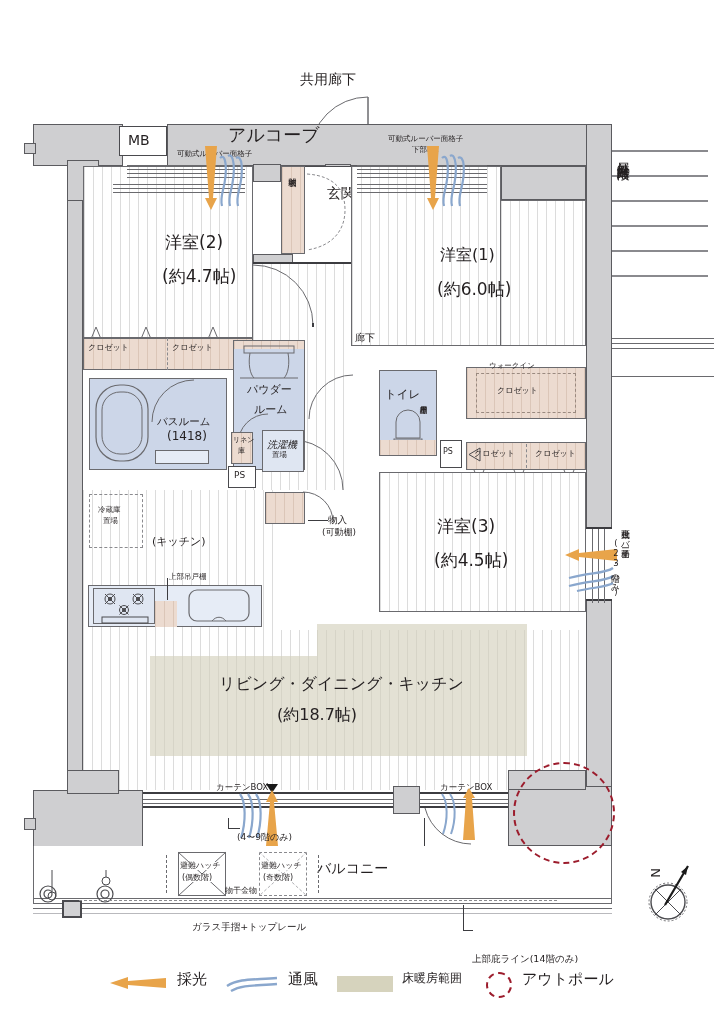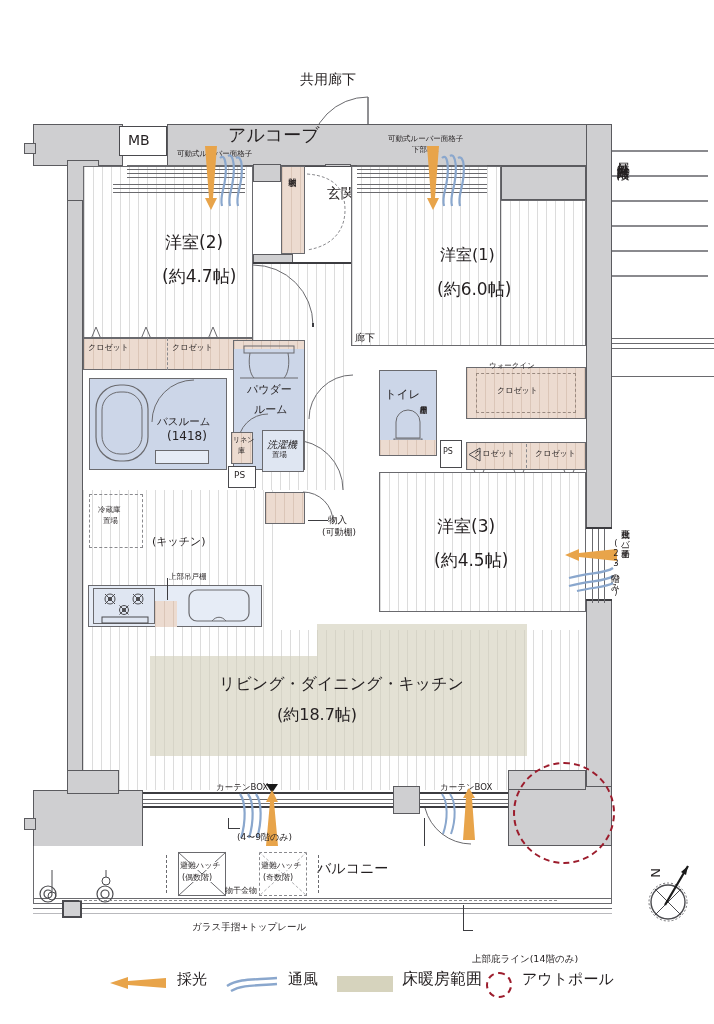--- a/index.html
+++ b/index.html
@@ -421,18 +421,18 @@
     <svg class="abs" style="left:0;top:8px;" width="56" height="14">
       <polygon points="56,2 56,12 18,9 18,13 0,7 18,1 18,5" fill="#e8a44a"></polygon>
     </svg>
     <div class="lbl" style="left:67px;top:4px;font-size:15px;">採光</div>
     <svg class="abs" style="left:115px;top:8px;" width="54" height="16">
       <path d="M2,10 C14,2 30,4 52,2" fill="none" stroke="#8aa7cd" stroke-width="2.4"></path>
       <path d="M6,15 C18,8 34,10 52,8" fill="none" stroke="#8aa7cd" stroke-width="2.4"></path>
     </svg>
     <div class="lbl" style="left:178px;top:4px;font-size:15px;">通風</div>
     <div class="abs" style="left:227px;top:8px;width:56px;height:16px;background:#d6d3bd;"></div>
-    <div class="lbl" style="left:292px;top:4px;font-size:16px;font-family:Liberation Mono, monospace;">床暖房範囲</div>
+    <div class="lbl" style="left:292px;top:4px;font-size:12px;">床暖房範囲</div>
     <div class="abs" style="left:376px;top:4px;width:26px;height:26px;border:2.2px dashed #9c1c2c;border-radius:50%;box-sizing:border-box;"></div>
     <div class="lbl" style="left:412px;top:4px;font-size:15px;">アウトポール</div>
   </div>
 
 </div>
 
 </body></html>

